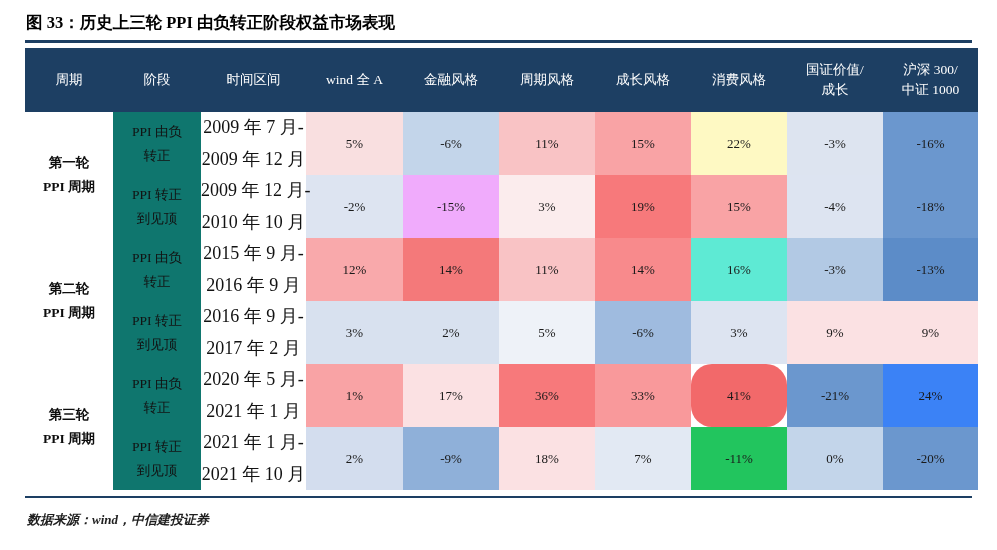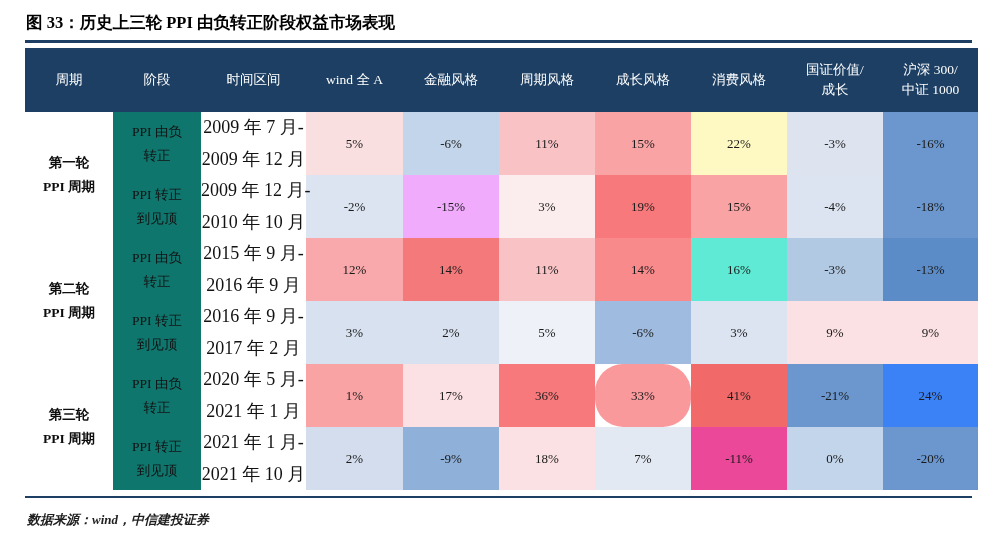--- a/index.html
+++ b/index.html
@@ -261,39 +261,39 @@
           <span class="ln">PPI 由负</span>
           <span class="ln">转正</span>
         </td>
         <td class="lbl-range">
           <span class="ln">2020 年 5 月-</span>
           <span class="ln">2021 年 1 月</span>
         </td>
         <td class="val" style="background: rgb(249, 163, 165);">1%</td>
         <td class="val" style="background: rgb(251, 225, 227);">17%</td>
         <td class="val" style="background: rgb(247, 121, 123);">36%</td>
-        <td class="val" style="background: rgb(249, 153, 155); border-radius: 28px;">33%</td>
-        <td class="val" style="background: rgb(242, 105, 106);">41%</td>
+        <td class="val" style="background: rgb(249, 153, 155);">33%</td>
+        <td class="val" style="background: rgb(242, 105, 106); border-radius: 21px;">41%</td>
         <td class="val" style="background: rgb(107, 151, 206);">-21%</td>
         <td class="val" style="background: #3b82f6;">24%</td>
       </tr>
       <tr>
         <td class="lbl-stage">
           <span class="ln">PPI 转正</span>
           <span class="ln">到见顶</span>
         </td>
         <td class="lbl-range">
           <span class="ln">2021 年 1 月-</span>
           <span class="ln">2021 年 10 月</span>
         </td>
         <td class="val" style="background: rgb(211, 221, 238);">2%</td>
         <td class="val" style="background: rgb(143, 176, 217);">-9%</td>
         <td class="val" style="background: rgb(251, 225, 227);">18%</td>
         <td class="val" style="background: rgb(226, 233, 243);">7%</td>
-        <td class="val" style="background: #ec4899;">-11%</td>
+        <td class="val" style="background: #22c55e;">-11%</td>
         <td class="val" style="background: rgb(195, 213, 234);">0%</td>
         <td class="val" style="background: rgb(107, 151, 206);">-20%</td>
       </tr>
 
     </tbody>
   </table>
 
   <div class="rule-bottom"></div>
   <div class="source">数据来源：wind，中信建投证券</div>
 

